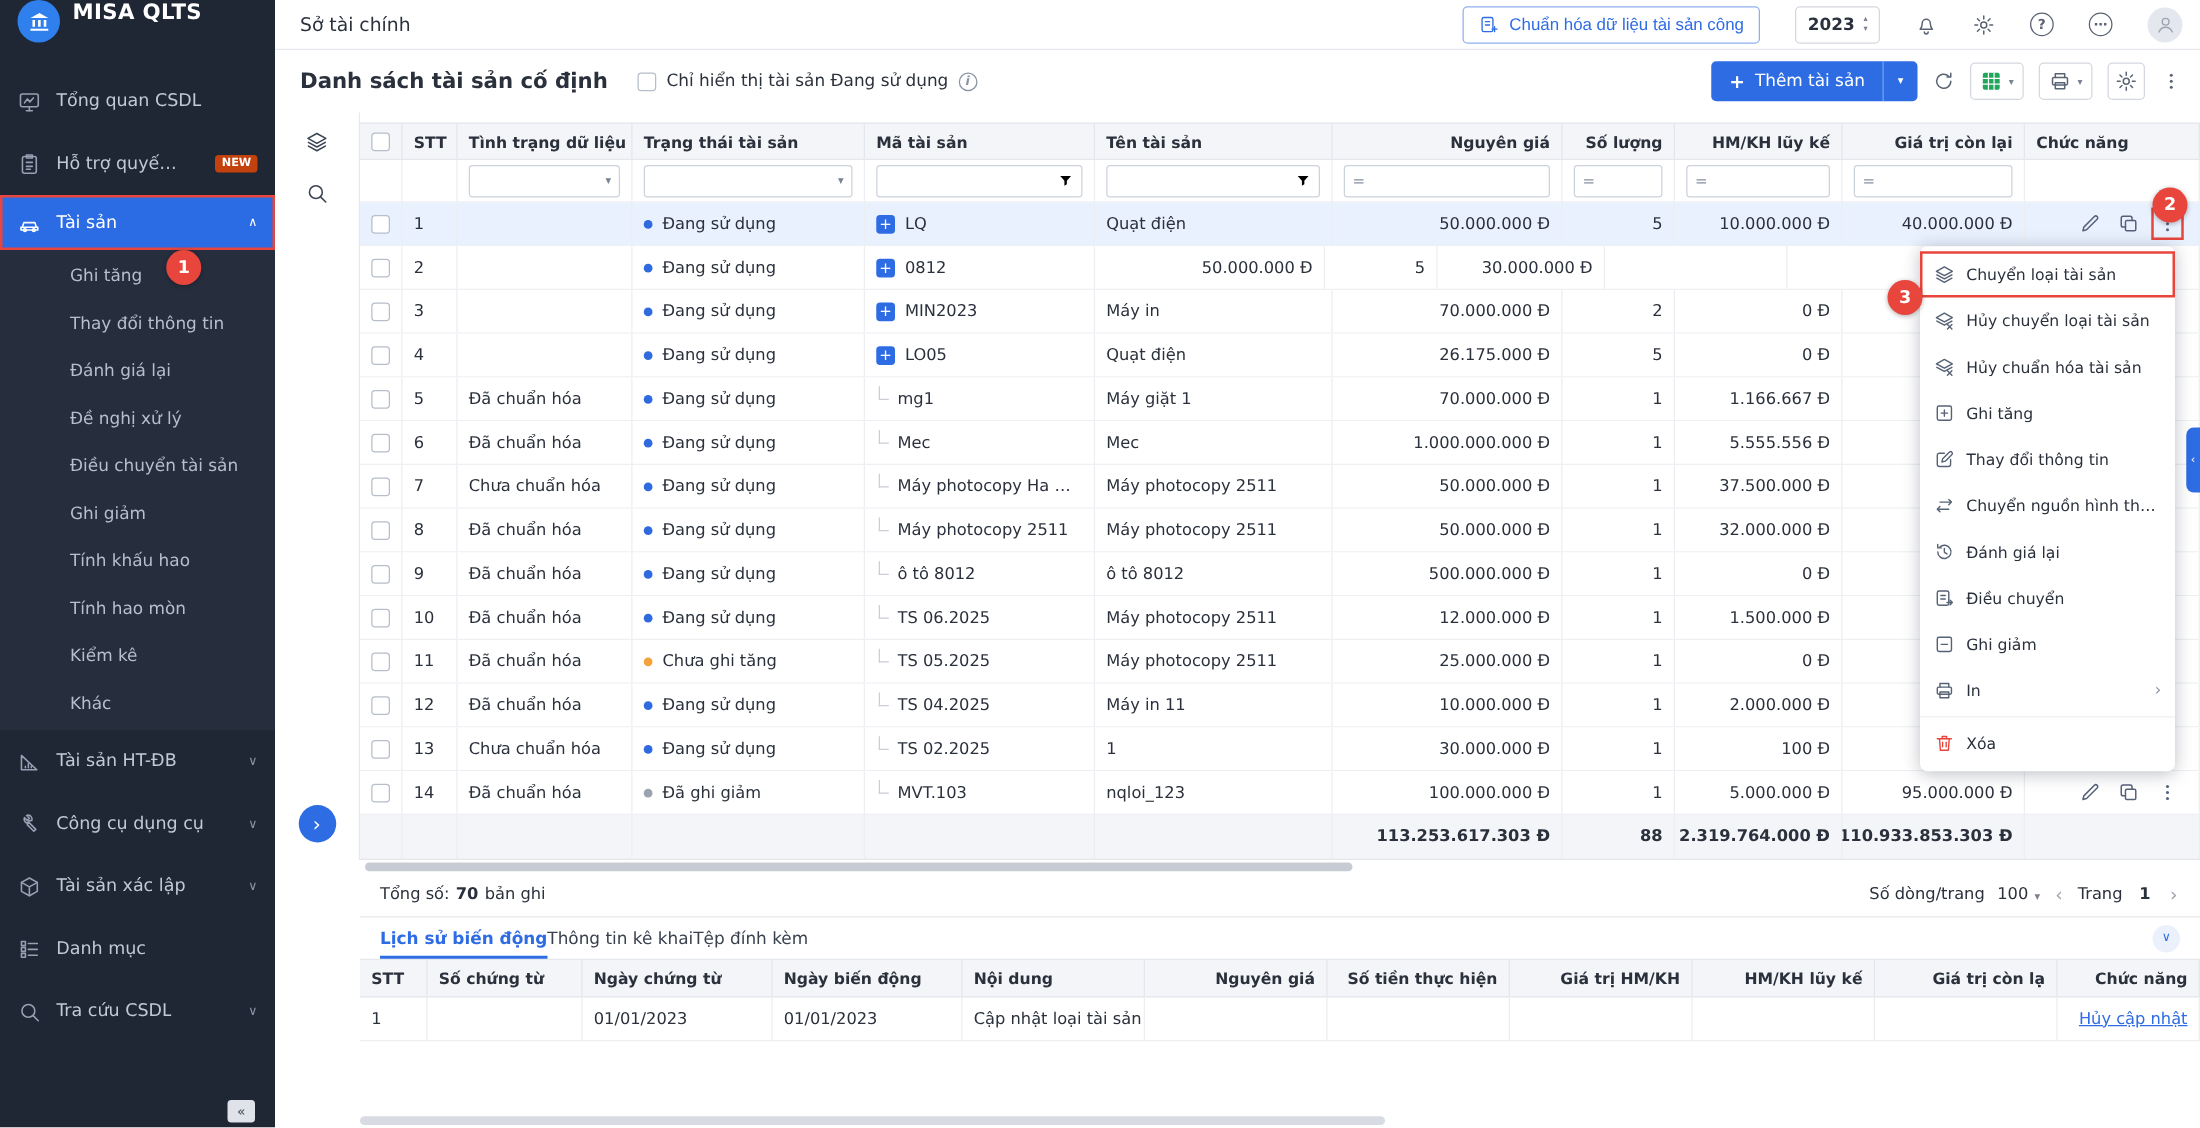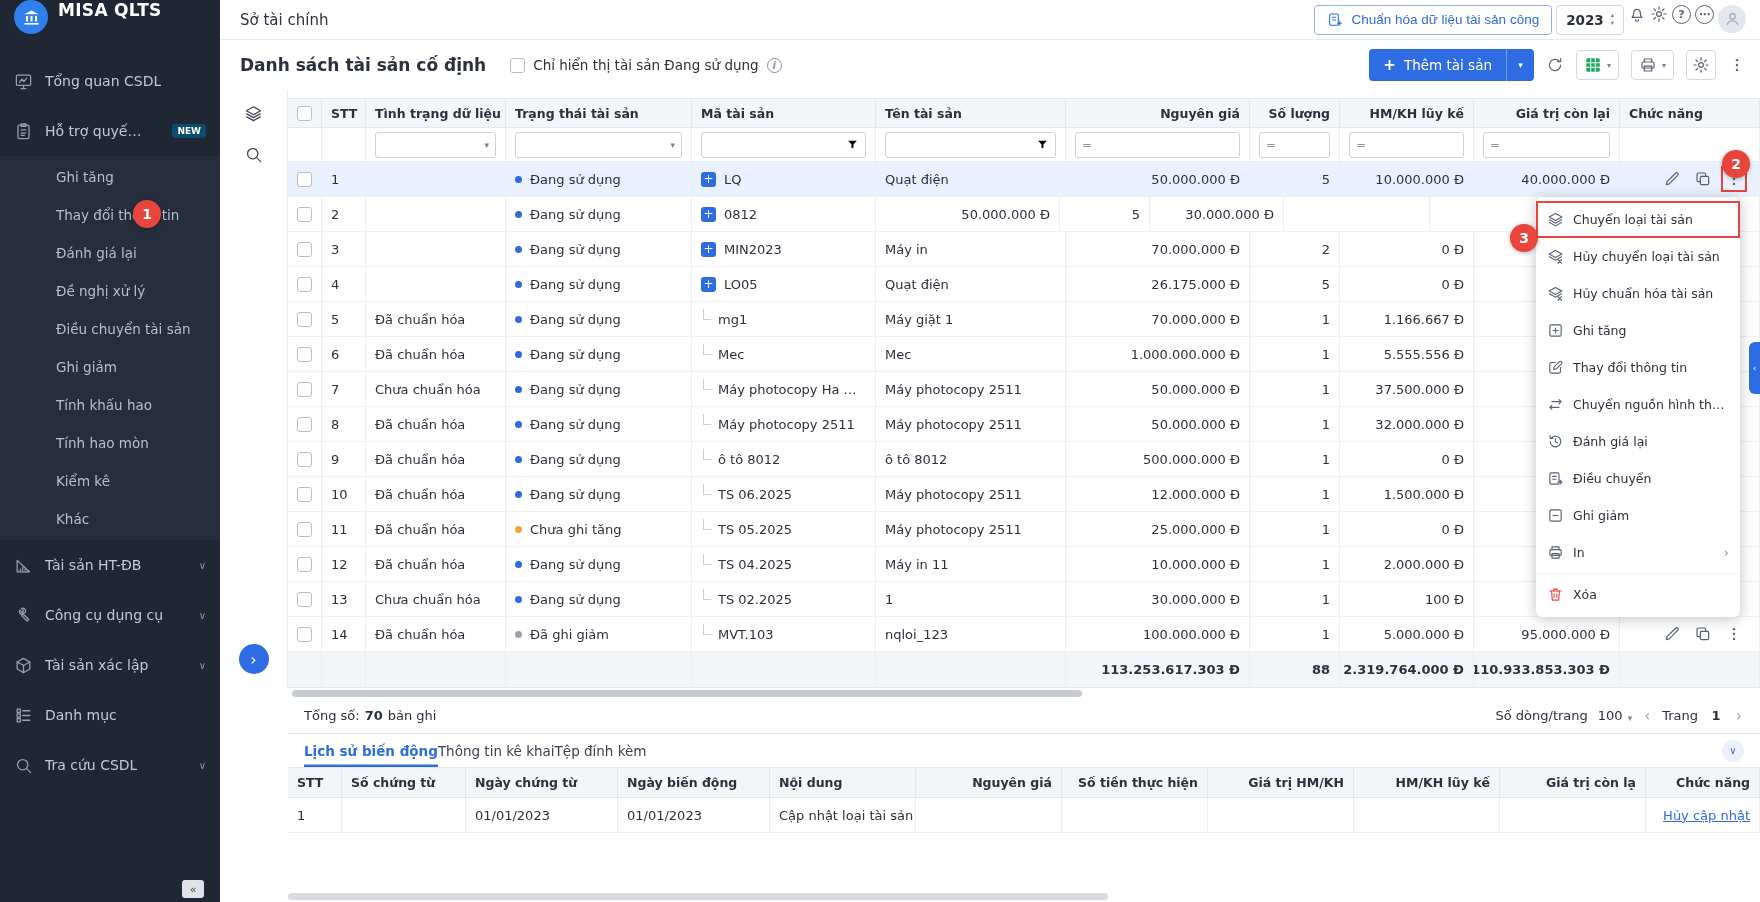--- a/index.html
+++ b/index.html
@@ -12,33 +12,33 @@
   .sidebar{position:absolute;left:0;top:0;width:220px;height:902px;background:#1f2634;color:#c2c9d6;z-index:6}
   .brand{height:56px;display:flex;gap:10px;padding:0 14px}
   .brand-logo{width:34px;height:34px;border-radius:50%;background:#2f80ed;color:#fff;display:flex;align-items:center;justify-content:center}
   .brand-logo .icon{width:19px;height:19px}
   .brand-name{font-size:17px;font-weight:700;color:#fff;letter-spacing:.3px}
   .side-item{height:50px;display:flex;align-items:center;gap:12px;padding:0 14px;font-size:14px;cursor:pointer;position:relative}
   .side-item .icon{width:19px;height:19px;color:#97a1b3}
   .side-item.selected{background:#2b6ce5;color:#fff;height:44px}
   .side-item.selected .icon{color:#fff}
   .side-item .lbl{white-space:nowrap;overflow:hidden;text-overflow:ellipsis}
-  .badge-new{background:#0c4a6e;color:#fff;font-size:9px;font-weight:700;padding:2px 5px;border-radius:3px;margin-left:16px;flex:none}
+  .badge-new{background:#c2410c;color:#fff;font-size:9px;font-weight:700;padding:2px 5px;border-radius:3px;margin-left:16px;flex:none}
   .chev{margin-left:auto;font-size:10px;color:#8c96a8;flex:none}
   .selected .chev{color:#fff}
   .submenu{background:#262e3e;padding:2px 0}
   .sub-item{height:38px;display:flex;align-items:center;padding-left:56px;font-size:13.5px;color:#b7bfcc;cursor:pointer;white-space:nowrap}
   .collapse-box{position:absolute;left:182px;bottom:4px;width:22px;height:18px;background:#dfe3e9;color:#3c4553;border-radius:3px;
     display:flex;align-items:center;justify-content:center;font-size:11px;cursor:pointer}
   .red-outline{outline:2px solid #e8453c;outline-offset:-2px}
   
   .main{position:absolute;left:220px;top:0;right:0;height:688px;display:flex;flex-direction:column}
   .topbar{height:40px;border-bottom:1px solid #e7e9ee;display:flex;align-items:center;gap:14px;padding:0 14px 0 20px;flex:none}
   .topbar-title{font-size:15px}
-  .topbar-right{margin-left:auto;display:flex;gap:4px}
+  .topbar-right{margin-left:auto;display:flex;align-items:center;gap:28px}
   .btn-outline{height:30px;border:1px solid #8fb0ef;color:#2e6ce4;border-radius:4px;background:#fff;display:flex;align-items:center;gap:8px;
     padding:0 12px;font-size:13.5px;cursor:pointer}
   .btn-outline .icon{width:16px;height:16px}
   .year-box{height:30px;border:1px solid #d3d8e0;border-radius:4px;display:flex;align-items:center;gap:7px;padding:0 9px;font-size:13.5px;font-weight:600;cursor:pointer}
   .spin{display:flex;flex-direction:column;font-size:6.5px;line-height:1.15;color:#7a8394}
   .icon-btn{color:#5a6373;display:flex;cursor:pointer}
   .circle-glyph{width:19px;height:19px;border:1.5px solid #5a6373;border-radius:50%;color:#5a6373;display:flex;align-items:center;justify-content:center;
     font-size:11px;font-weight:700;cursor:pointer}
   .avatar{width:28px;height:28px;border-radius:50%;background:#e4e8ee;color:#9aa4b2;display:flex;align-items:center;justify-content:center;cursor:pointer}
   .avatar .icon{width:17px;height:17px}
@@ -160,20 +160,32 @@
         <span class="icon">
           <svg viewBox="0 0 24 24">
             <rect x="5" y="4" width="14" height="17" rx="2"></rect>
             <path d="M9 2.5h6v3H9z"></path>
             <path d="M9 10h6M9 14h6M9 17h4"></path>
           </svg>
         </span>
         <span class="lbl">Hỗ trợ quyết toán</span>
         <span class="badge-new">NEW</span>
       </div>
+      <div class="side-item selected red-outline">
+        <span class="icon">
+          <svg viewBox="0 0 24 24">
+            <path d="M5 16l1.4-4.5h11.2L19 16"></path>
+            <path d="M3.5 16.2h17v2.8h-17z"></path>
+            <circle cx="7.5" cy="19" r="1.4"></circle>
+            <circle cx="16.5" cy="19" r="1.4"></circle>
+          </svg>
+        </span>
+        <span class="lbl">Tài sản</span>
+        <span class="chev">∧</span>
+      </div>
     </nav>
   <div id="side-sub" class="submenu">
       <div class="sub-item">Ghi tăng</div>
       <div class="sub-item">Thay đổi thông tin</div>
       <div class="sub-item">Đánh giá lại</div>
       <div class="sub-item">Đề nghị xử lý</div>
       <div class="sub-item">Điều chuyển tài sản</div>
       <div class="sub-item">Ghi giảm</div>
       <div class="sub-item">Tính khấu hao</div>
       <div class="sub-item">Tính hao mòn</div>

